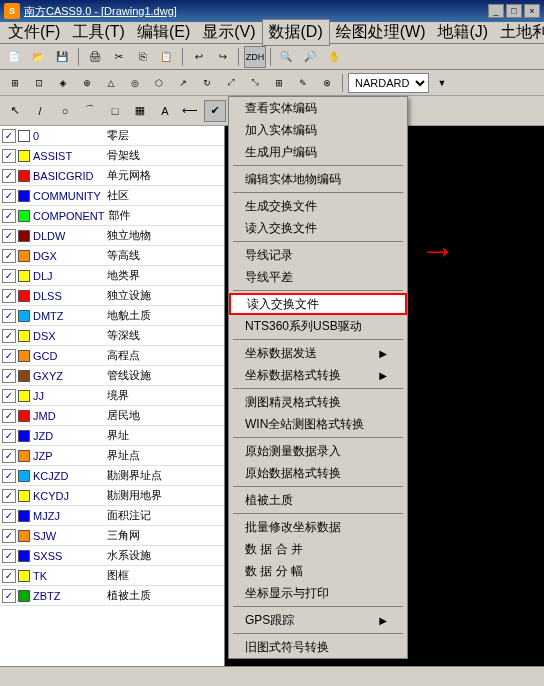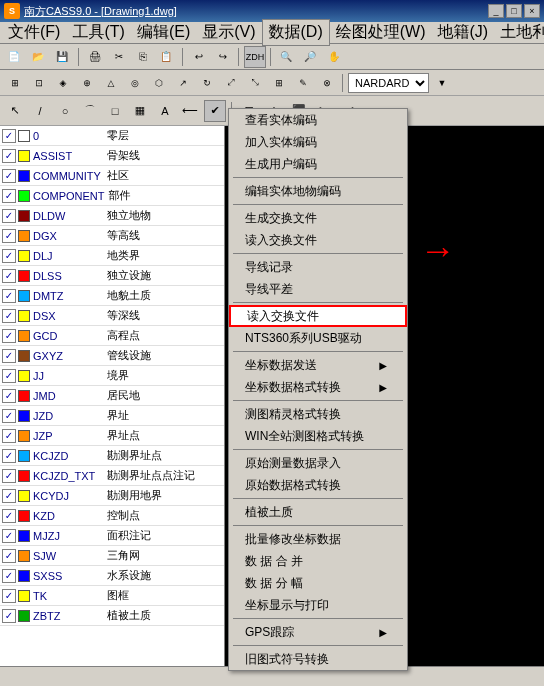--- a/index.html
+++ b/index.html
@@ -324,20 +324,26 @@
         <span class="layer-desc">零层</span>
       </div>
       <div class="layer-row">
         <div class="layer-checkbox checked"></div>
         <div class="layer-color" style="background: rgb(255, 255, 0);"></div>
         <span class="layer-name">ASSIST</span>
         <span class="layer-desc">骨架线</span>
       </div>
       <div class="layer-row">
         <div class="layer-checkbox checked"></div>
+        <div class="layer-color" style="background: rgb(255, 0, 0);"></div>
+        <span class="layer-name">BASICGRID</span>
+        <span class="layer-desc">单元网格</span>
+      </div>
+      <div class="layer-row">
+        <div class="layer-checkbox checked"></div>
         <div class="layer-color" style="background: rgb(0, 0, 255);"></div>
         <span class="layer-name">COMMUNITY</span>
         <span class="layer-desc">社区</span>
       </div>
       <div class="layer-row">
         <div class="layer-checkbox checked"></div>
         <div class="layer-color" style="background: rgb(0, 255, 0);"></div>
         <span class="layer-name">COMPONENT</span>
         <span class="layer-desc">部件</span>
       </div>
@@ -414,38 +420,26 @@
         <span class="layer-desc">界址点</span>
       </div>
       <div class="layer-row">
         <div class="layer-checkbox checked"></div>
         <div class="layer-color" style="background: rgb(0, 170, 255);"></div>
         <span class="layer-name">KCJZD</span>
         <span class="layer-desc">勘测界址点</span>
       </div>
       <div class="layer-row">
         <div class="layer-checkbox checked"></div>
-        <div class="layer-color" style="background: rgb(255, 0, 0);"></div>
-        <span class="layer-name">KCJZD_TXT</span>
-        <span class="layer-desc">勘测界址点点注记</span>
-      </div>
-      <div class="layer-row">
-        <div class="layer-checkbox checked"></div>
         <div class="layer-color" style="background: rgb(255, 255, 0);"></div>
         <span class="layer-name">KCYDJ</span>
         <span class="layer-desc">勘测用地界</span>
       </div>
       <div class="layer-row">
         <div class="layer-checkbox checked"></div>
-        <div class="layer-color" style="background: rgb(255, 0, 0);"></div>
-        <span class="layer-name">KZD</span>
-        <span class="layer-desc">控制点</span>
-      </div>
-      <div class="layer-row">
-        <div class="layer-checkbox checked"></div>
         <div class="layer-color" style="background: rgb(0, 0, 255);"></div>
         <span class="layer-name">MJZJ</span>
         <span class="layer-desc">面积注记</span>
       </div>
       <div class="layer-row">
         <div class="layer-checkbox checked"></div>
         <div class="layer-color" style="background: rgb(255, 140, 0);"></div>
         <span class="layer-name">SJW</span>
         <span class="layer-desc">三角网</span>
       </div>
@@ -470,21 +464,21 @@
     </div>
 
   <div class="drawing-area"></div>
 </div>
 
 <div class="status-bar">
   <span></span>
 </div>
 
 <div class="dropdown-overlay">
-  <div class="dropdown-menu" id="dropdown-menu" style="top: 108px; left: 228px;">
+  <div class="dropdown-menu" id="dropdown-menu" style="top: 96px; left: 228px;">
   <div class="dropdown-item">
         <span>查看实体编码</span>
       </div>
       <div class="dropdown-item">
         <span>加入实体编码</span>
       </div>
       <div class="dropdown-item">
         <span>生成用户编码</span>
       </div>
       <div class="dropdown-sep"></div>

